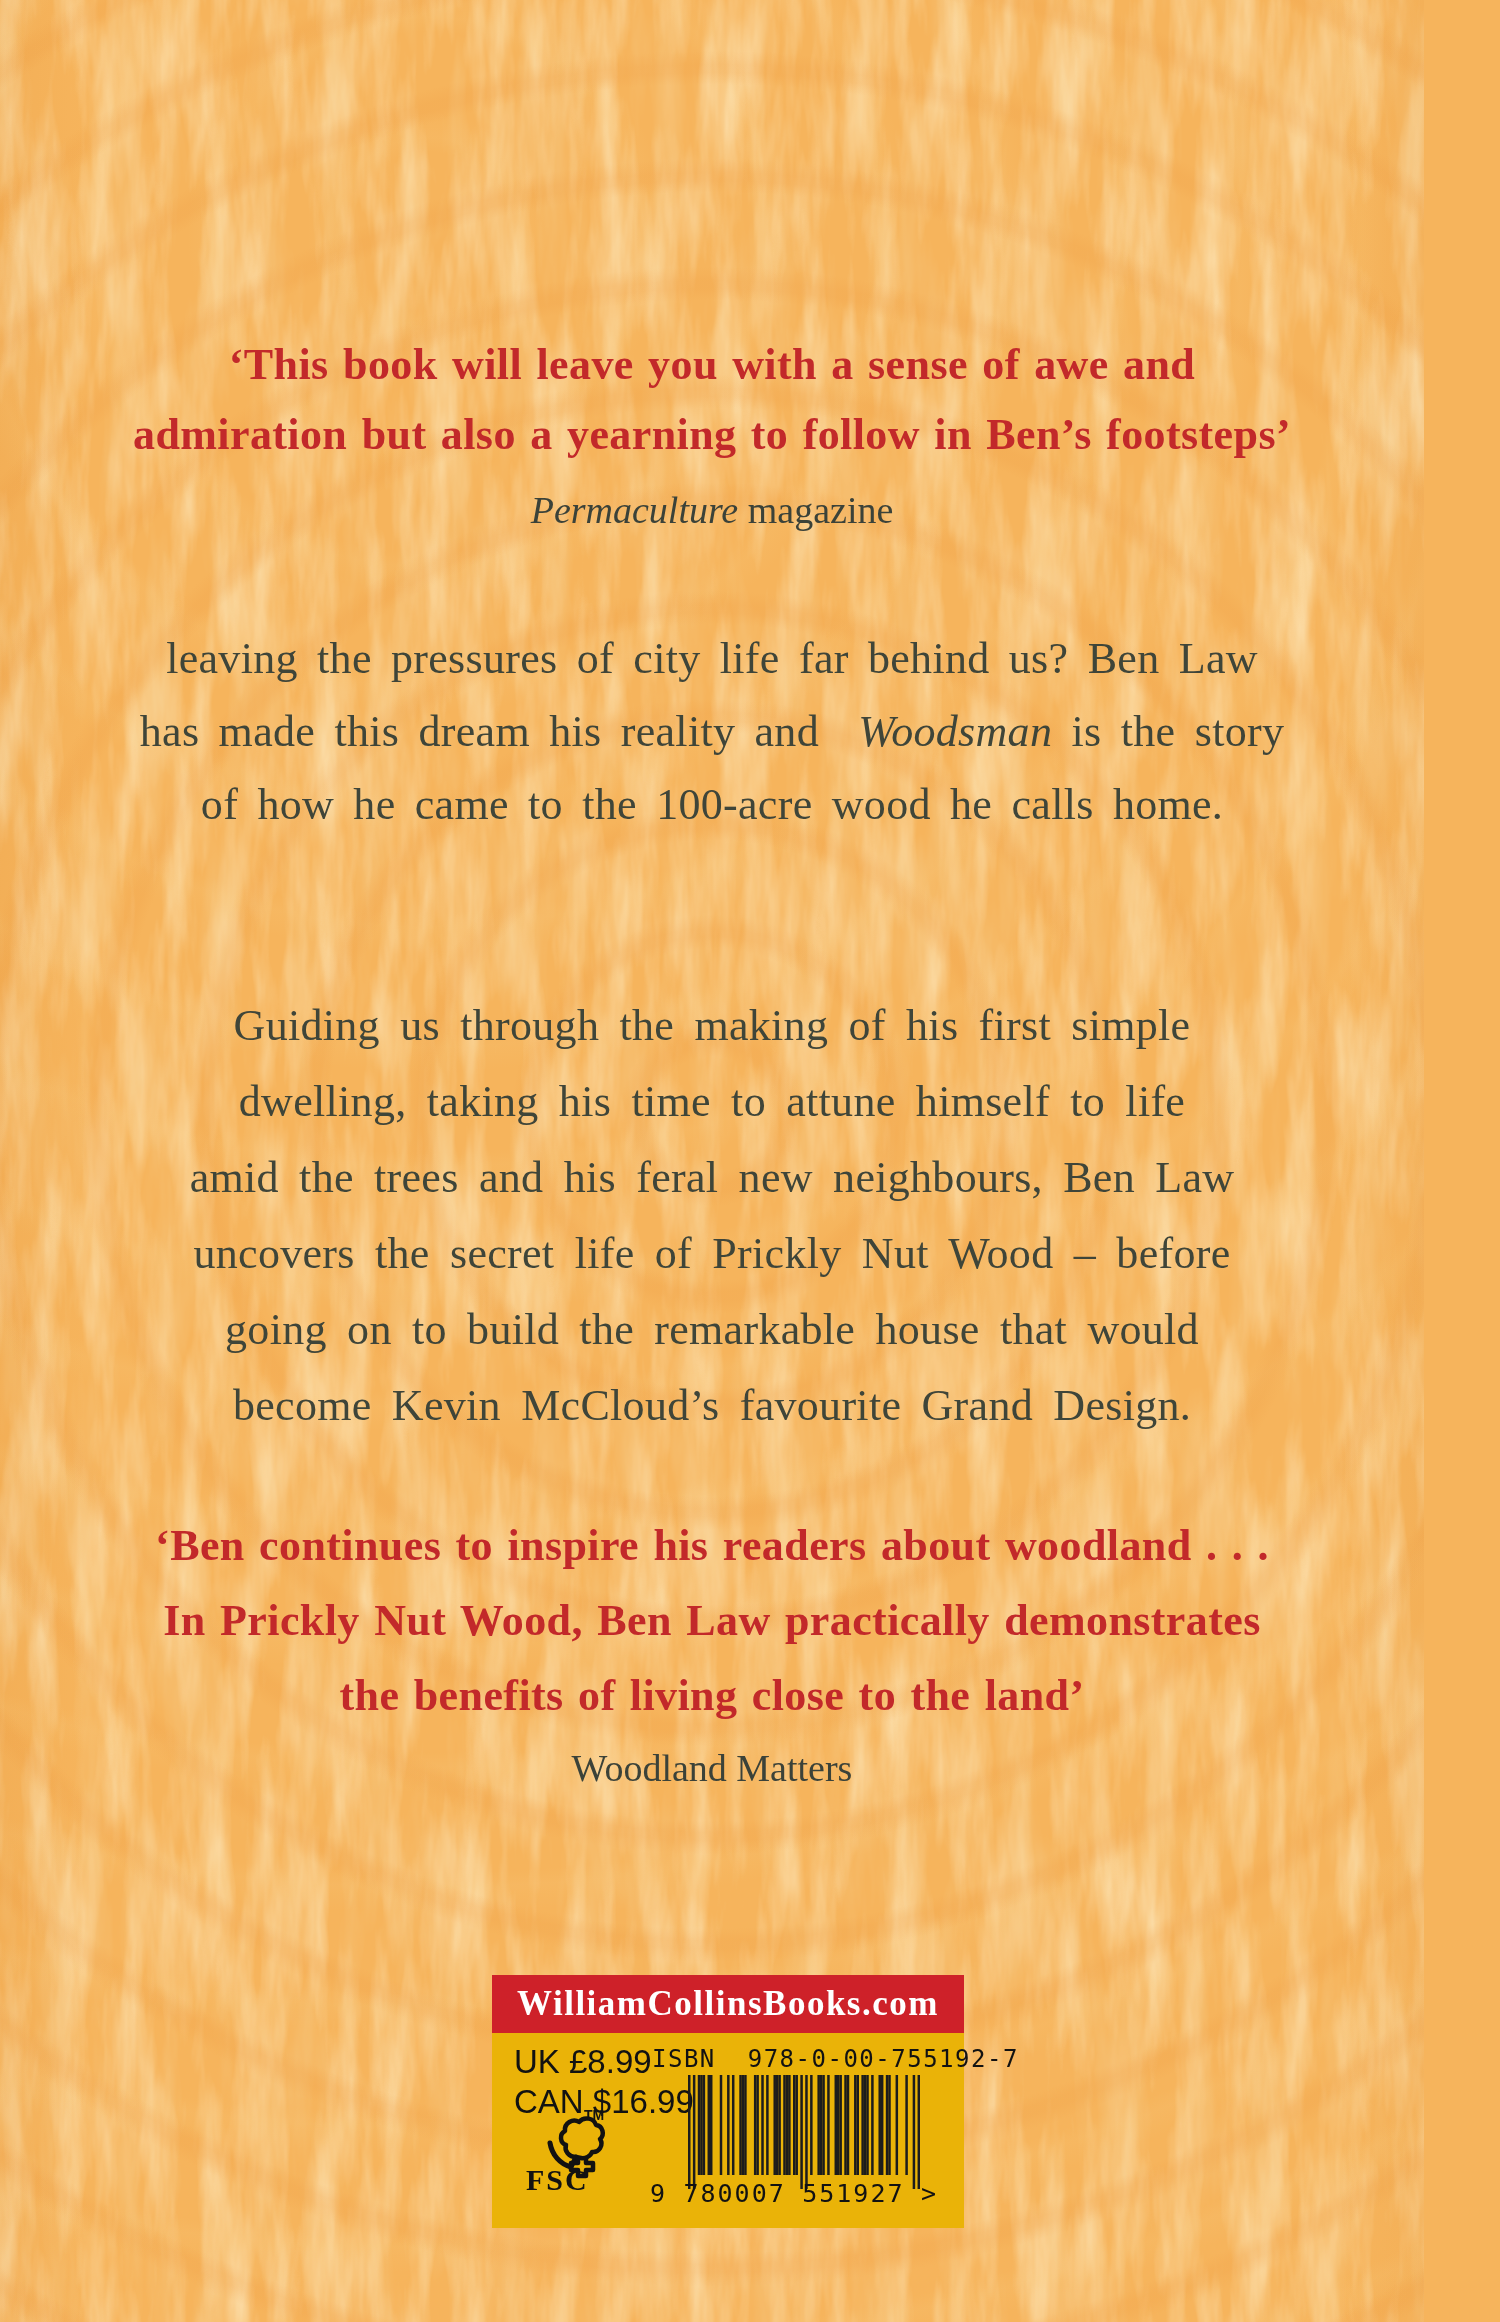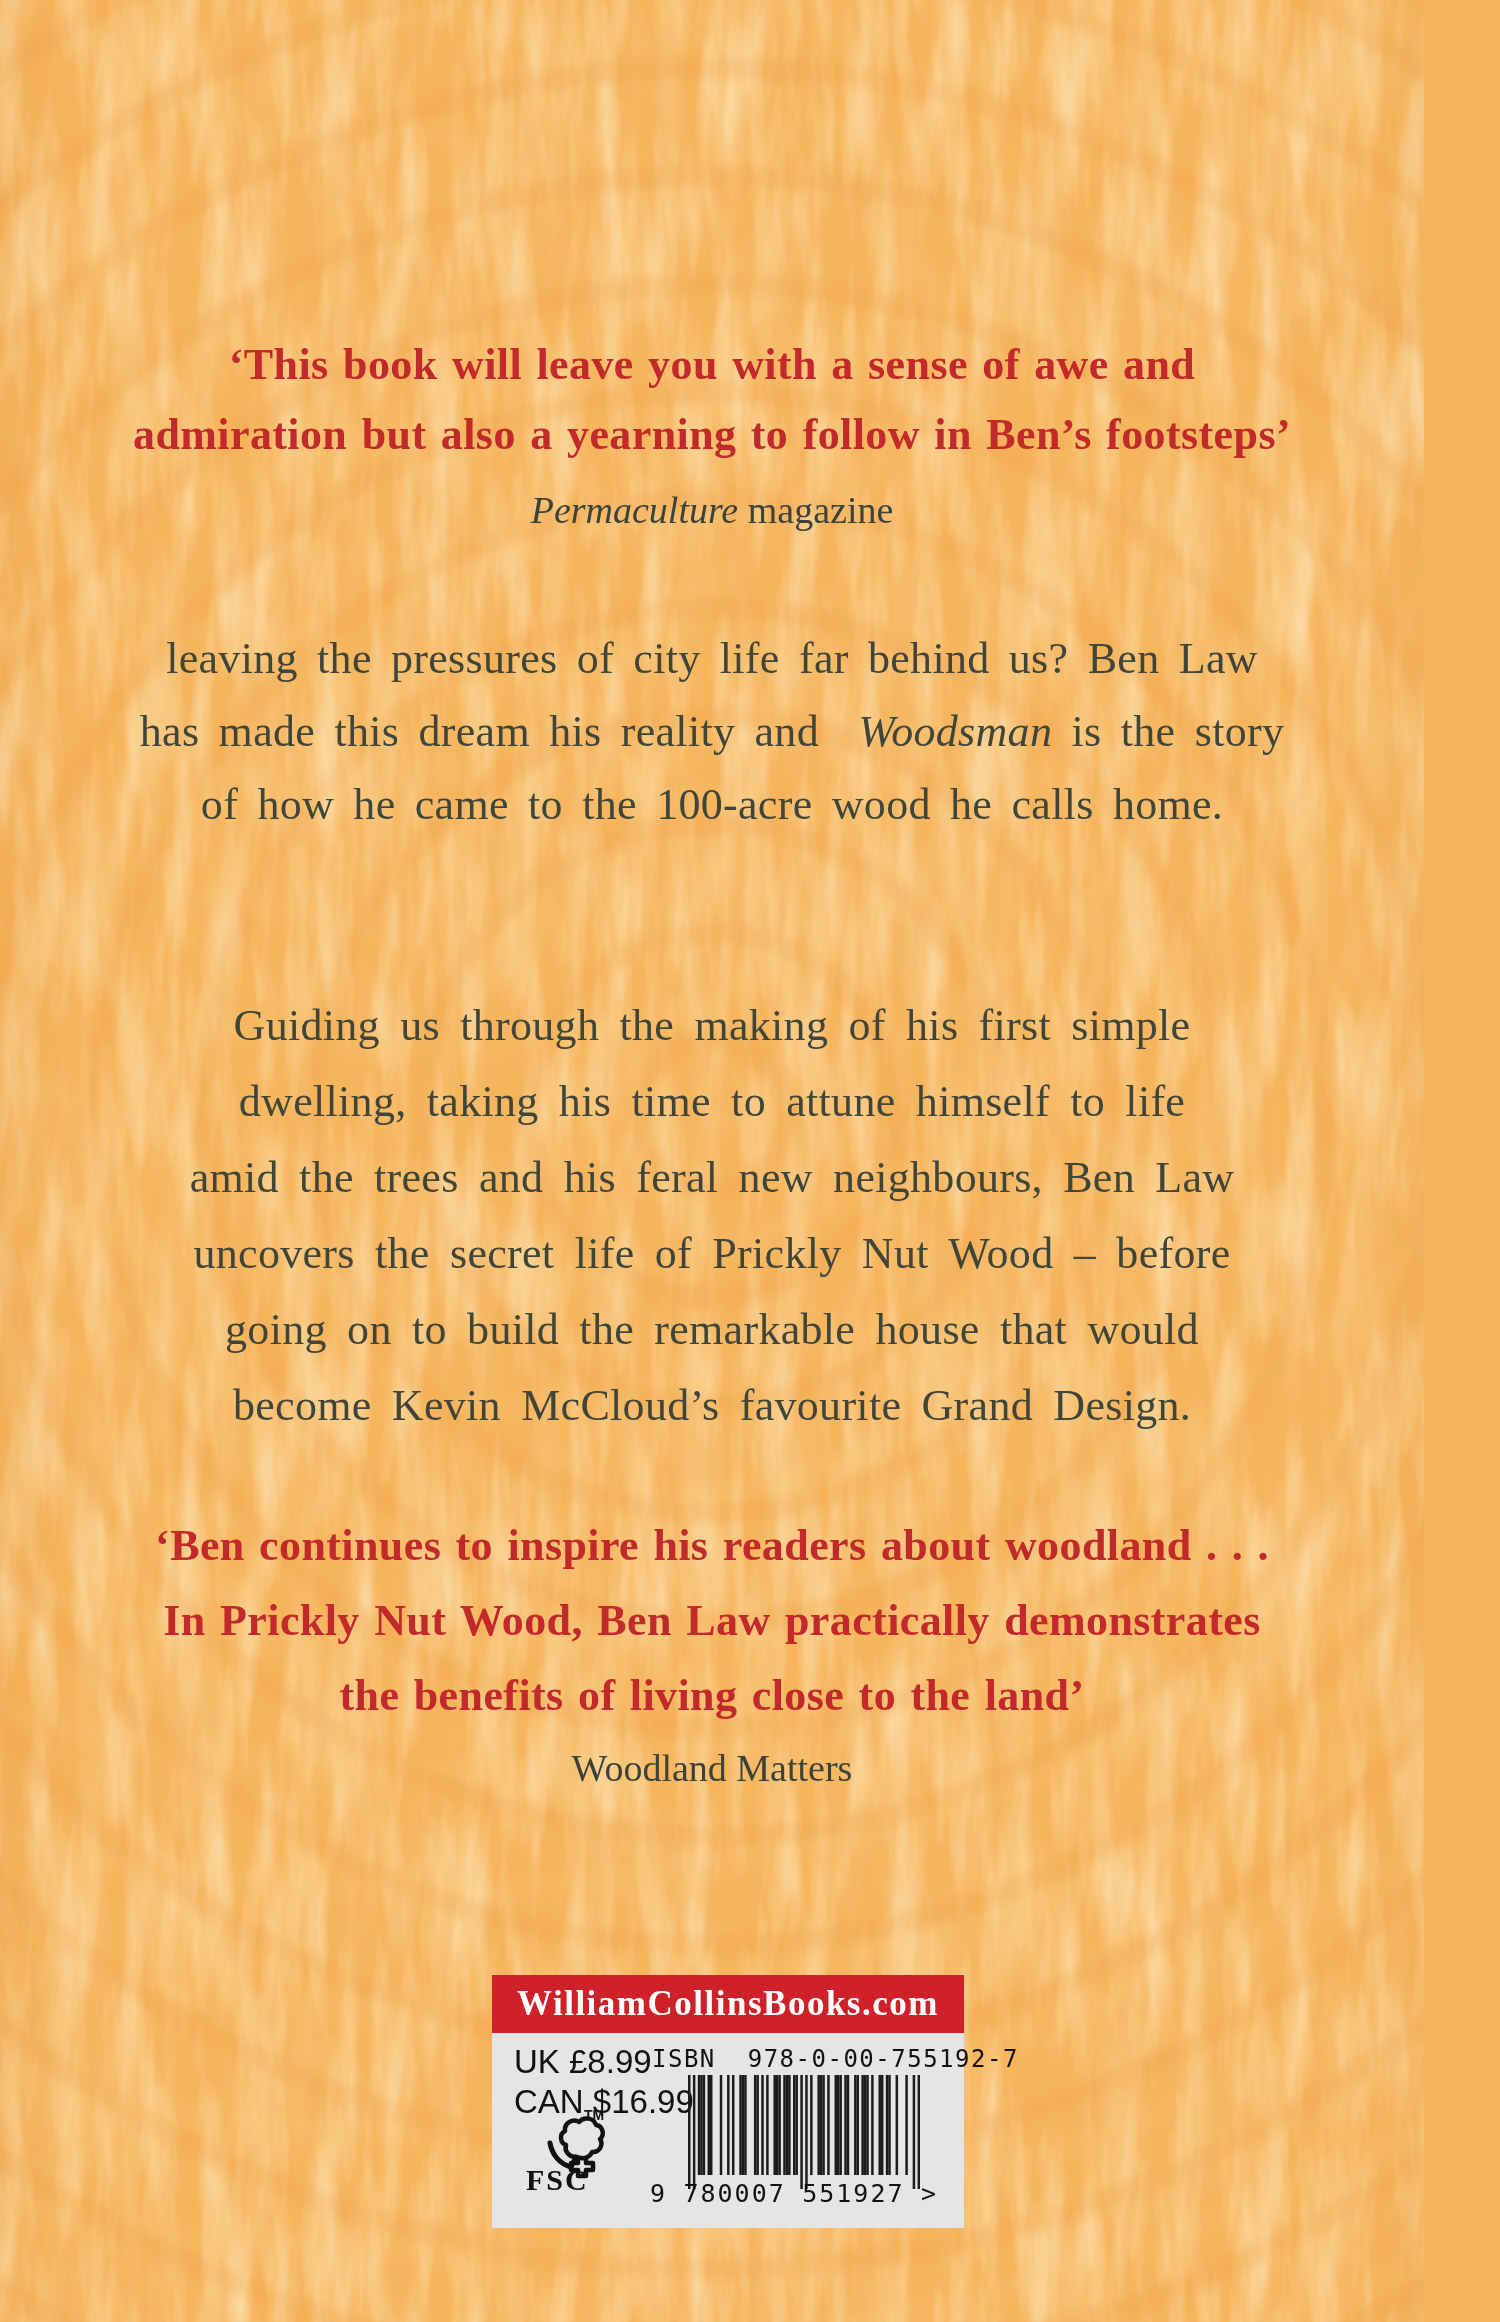--- a/index.html
+++ b/index.html
@@ -36,21 +36,21 @@
   .body-line {
     margin:0; color:#3F4539; font-size:44px; line-height:73px;
     letter-spacing:0.3px; word-spacing:8px;
   }
   .para2 .body-line { line-height:76px; word-spacing:9px; }
   .body-line .it { font-style:italic;margin-left:20px; }
 
   
   .retail-box {
     position:absolute; left:492px; top:1975px; width:472px; height:253px;
-    background:#e5e5e5;
+    background:#eab308;
   }
   .banner {
     position:absolute; left:0; top:0; width:100%; height:58px; background:#CE2129;
     display:flex; align-items:center; justify-content:center;
   }
   .banner-text {
     color:#FFFFFF; font-weight:bold; font-size:35px; letter-spacing:1.5px;
     font-family:"Liberation Serif", serif;
   }
   .price-uk, .price-can {

